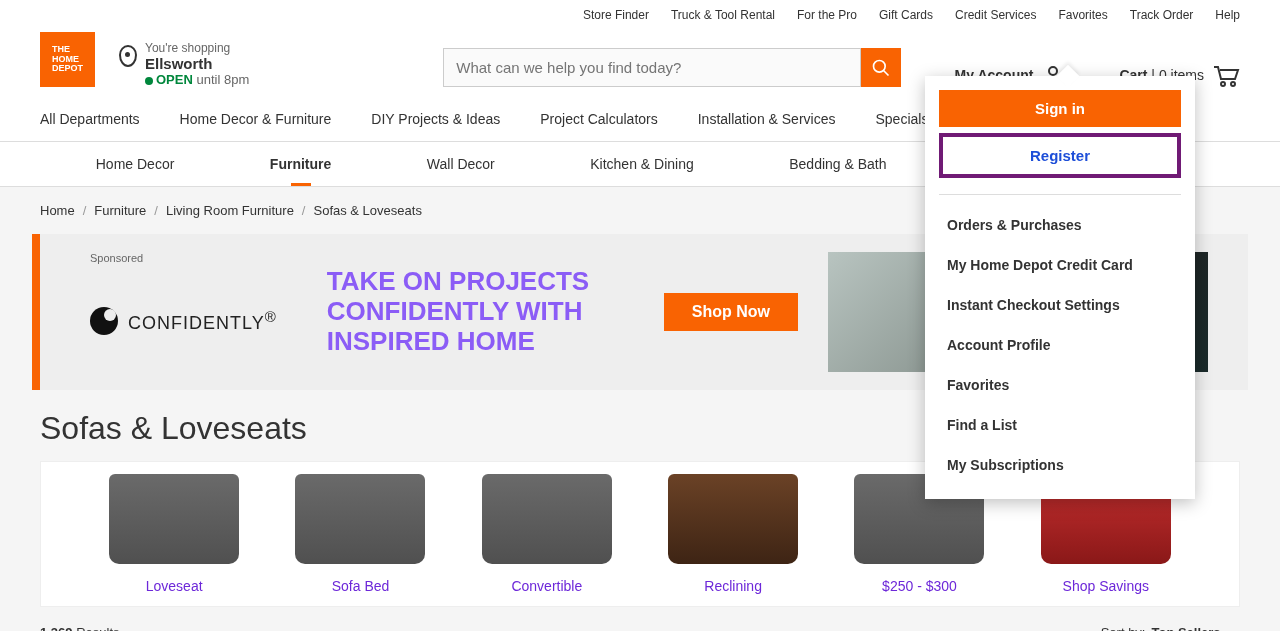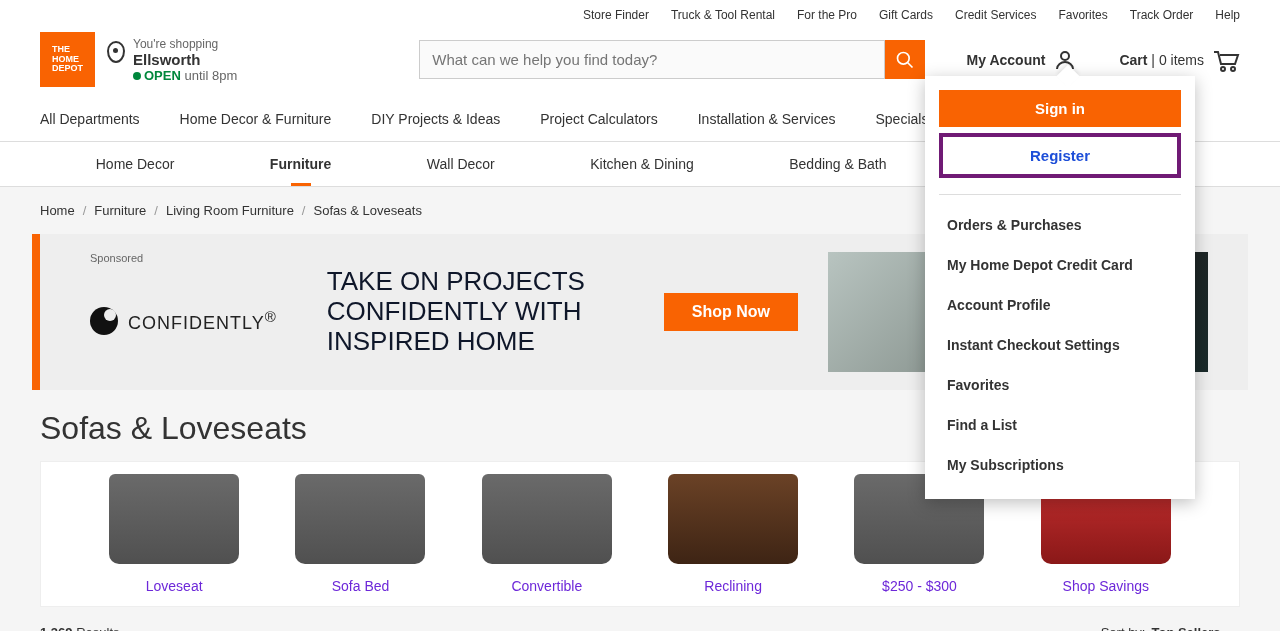--- a/index.html
+++ b/index.html
@@ -1,19 +1,19 @@
 <!DOCTYPE html>
 <html><head>
 <meta charset="utf-8">
 <style>
 *{margin:0;padding:0;box-sizing:border-box}
 body{font-family:Arial,Helvetica,sans-serif;font-size:14px;color:#333;background:#fff}
 .top-links{display:flex;justify-content:flex-end;gap:22px;padding:8px 40px 10px;font-size:12px;color:#333}
 .top-links a{color:#333;text-decoration:none;cursor:pointer}
-.header{display:flex;align-items:center;padding:0 40px 10px;gap:12px}
+.header{display:flex;align-items:flex-end;padding:0 40px 10px;gap:24px}
 .logo{width:55px;height:55px;background:#F96302;position:relative;display:flex;align-items:center;justify-content:center;color:#fff;font-weight:bold;font-size:9px;line-height:1.1;text-align:left;padding:4px}
 .store-loc{display:flex;gap:8px;align-items:flex-start}
 .pin{width:18px;height:22px;border:2px solid #333;border-radius:50% 50% 50% 50% / 45% 45% 55% 55%;position:relative;margin-top:4px}
 .pin::after{content:"";position:absolute;width:5px;height:5px;background:#333;border-radius:50%;top:5px;left:4px}
 .store-txt .l1{font-size:12px;color:#666}
 .store-txt .l2{font-size:15px;font-weight:bold}
 .store-txt .l3{font-size:13px;color:#666}
 .dot-green{display:inline-block;width:8px;height:8px;background:#00873C;border-radius:50%;margin-right:3px;vertical-align:middle}
 .open{color:#00873C;font-weight:bold}
 .search-wrap{flex:1;display:flex;margin-left:170px;max-width:590px}
@@ -32,21 +32,21 @@
 .nav2 .active::after{content:"";position:absolute;bottom:-14px;left:50%;transform:translateX(-50%);width:20px;height:3px;background:#F96302}
 .crumbs{padding:16px 40px;font-size:13px;color:#333;background:#f5f5f5}
 .crumbs a{color:#333;text-decoration:none;cursor:pointer}
 .crumbs .sep{margin:0 8px;color:#999}
 .banner{margin:0 32px;background:#eee;display:flex;align-items:center;padding:18px 40px;gap:30px;border-left:8px solid #F96302;position:relative}
 .sponsor{font-size:11px;color:#666;position:absolute;top:18px;left:50px}
 .brand{display:flex;align-items:center;gap:10px;margin-top:18px;margin-left:10px}
 .brand-icon{width:28px;height:28px;background:#111;border-radius:50%;position:relative}
 .brand-icon::before{content:"";position:absolute;width:12px;height:12px;background:#eee;border-radius:50%;top:2px;right:2px}
 .brand-txt{font-size:18px;letter-spacing:1px;color:#222}
-.banner h2{font-size:26px;font-weight:400;line-height:1.15;color:#0f172a;flex:1;margin-left:20px}
+.banner h2{font-size:26px;font-weight:700;line-height:1.15;color:#8b5cf6;flex:1;margin-left:20px}
 .shop-btn{background:#F96302;color:#fff;padding:10px 28px;font-size:16px;font-weight:bold;border:none;cursor:pointer}
 .ban-img{width:380px;height:120px;background:linear-gradient(135deg,#b8c4c0 0%,#8a9590 50%,#222 50%,#1a2a2a 100%)}
 .page-title{font-size:32px;font-weight:normal;padding:20px 40px 14px;color:#333}
 .cats{display:flex;gap:0;padding:12px 40px;background:#fff;margin:0 40px;border:1px solid #eee}
 .cat{flex:1;text-align:center;cursor:pointer}
 .cat-img{width:130px;height:90px;margin:0 auto 14px;background:#888;border-radius:6px;position:relative}
 .sofa{background:linear-gradient(#6a6a6a,#505050);border-radius:6px 6px 10px 10px}
 .sofa.brown{background:linear-gradient(#6b4226,#3e2414)}
 .sofa.red{background:linear-gradient(#c73030,#8a1818)}
 .sofa.beige{background:linear-gradient(#d8c9b0,#b8a888)}
@@ -188,19 +188,19 @@
 
 </div>
 
 <div class="dropdown">
   <button class="dd-btn dd-primary">Sign in</button>
   <button class="dd-btn dd-outline">Register</button>
   <div class="dd-sep"></div>
   <div id="ddlinks">
       <div class="dd-link">Orders &amp; Purchases</div>
       <div class="dd-link">My Home Depot Credit Card</div>
+      <div class="dd-link">Instant Checkout Settings</div>
       <div class="dd-link">Account Profile</div>
-      <div class="dd-link">Instant Checkout Settings</div>
       <div class="dd-link">Favorites</div>
       <div class="dd-link">Find a List</div>
       <div class="dd-link">My Subscriptions</div>
     </div>
 </div>
 
 </body></html>

